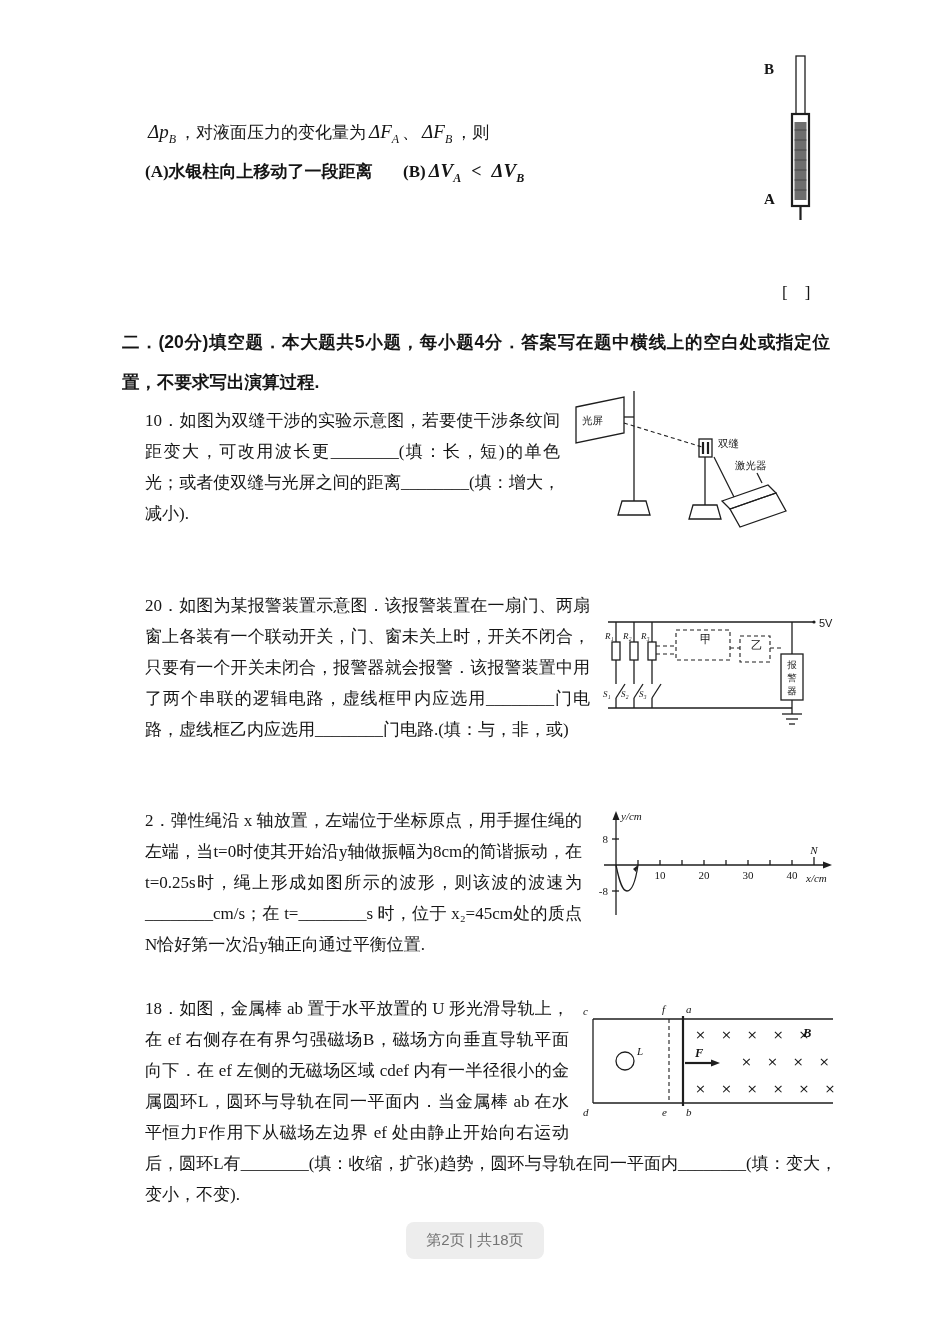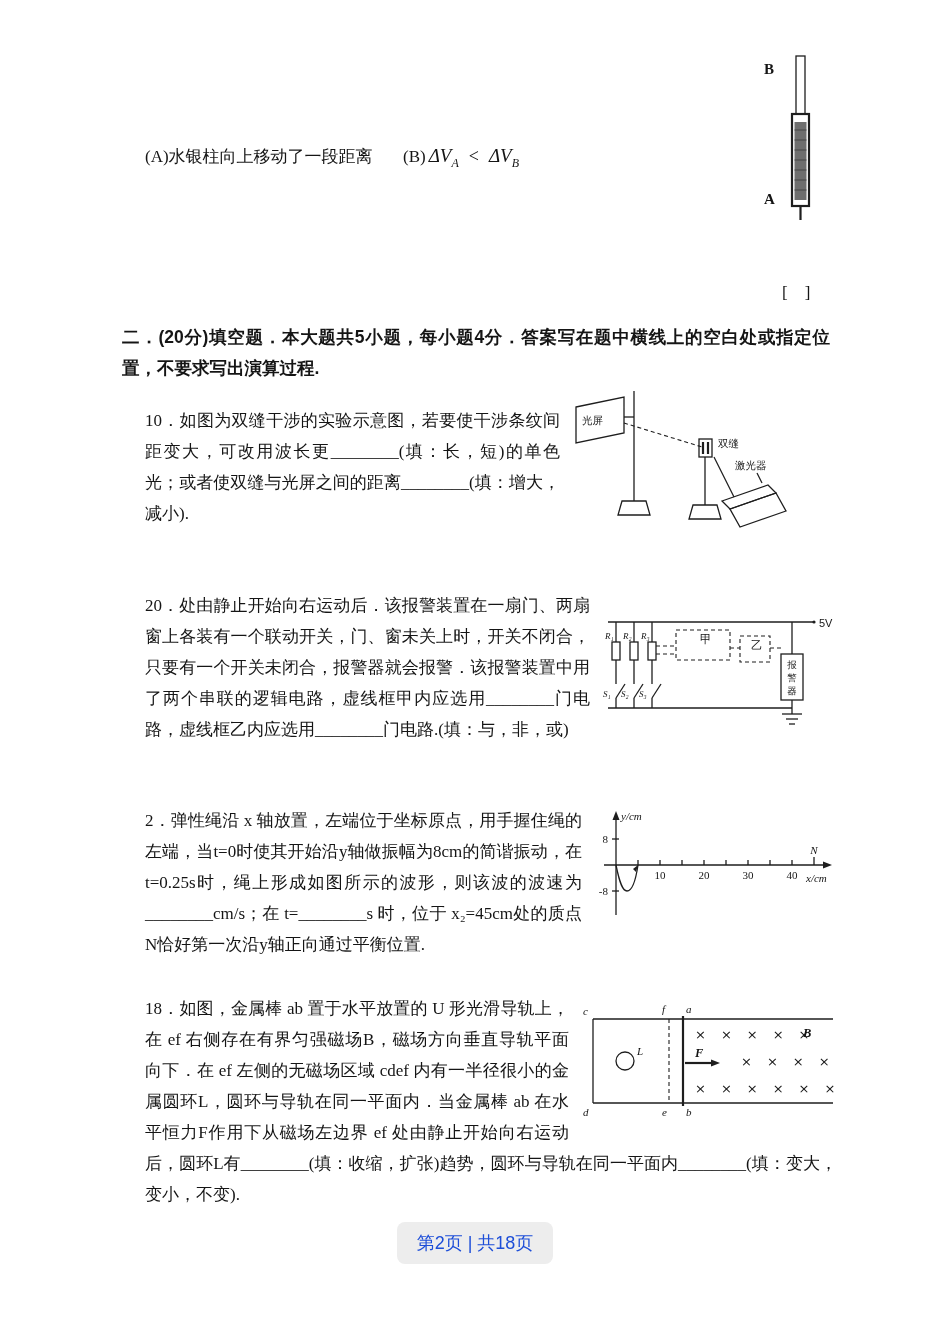--- a/index.html
+++ b/index.html
@@ -5,27 +5,27 @@
   html,body{margin:0;padding:0;}
   body{width:950px;height:1344px;position:relative;overflow:hidden;background:#ffffff;
        font-family:"Liberation Serif","DejaVu Serif",serif;color:#151515;}
   .abs{position:absolute;}
   .body-text{font-size:17px;line-height:31px;text-align:justify;}
   .m{font-style:italic;font-size:19px;margin:0 3px;white-space:nowrap;font-family:"Liberation Serif",serif;}
   .m sub{font-size:12px;font-style:italic;}
   .rel{padding:0 7px;font-size:18px;}
   .opt-a{display:inline-block;width:258px;}
   .opt-c{display:inline-block;width:196px;}
-  .q9-row{margin-top:24px;}
+  .q9-row{font-weight:bold;}
   .section-header{font-family:"Liberation Sans","DejaVu Sans",sans-serif;font-weight:bold;
-       font-size:17.5px;line-height:31px;text-align:justify;}
+       font-size:17.5px;line-height:40px;text-align:justify;}
   .fig{float:right;}
   .footer-wrap{position:absolute;left:0;right:0;top:1222px;text-align:center;}
   .footer-pill{display:inline-block;background:#ededed;border-radius:8px;padding:9px 20px;
-       font-family:"Liberation Sans","DejaVu Sans",sans-serif;font-size:18px;color:#1d4ed8;}
+       font-family:"Liberation Sans","DejaVu Sans",sans-serif;font-size:15px;color:#737373;}
   
   svg text{fill:#151515;}
   .sline{stroke:#1e1e1e;fill:none;stroke-width:1.3;}
   .sline2{stroke:#1e1e1e;fill:none;stroke-width:2.2;}
   .dash{stroke:#1e1e1e;fill:none;stroke-width:1.1;stroke-dasharray:4 3;}
   .fill{fill:#1e1e1e;stroke:none;}
   .fillgray{fill:#6e6e6e;stroke:none;}
   .hatch{stroke:#454545;stroke-width:1;}
   .cn{font-family:"Liberation Sans","DejaVu Sans",sans-serif;font-size:10.5px;}
   .it{font-family:"Liberation Serif",serif;font-style:italic;font-size:11px;}
@@ -50,20 +50,21 @@
     <line class="hatch" x1="32.5" y1="108" x2="44.5" y2="108"></line>
     <line class="hatch" x1="32.5" y1="118" x2="44.5" y2="118"></line>
     <line class="hatch" x1="32.5" y1="128" x2="44.5" y2="128"></line>
     <line class="hatch" x1="32.5" y1="138" x2="44.5" y2="138"></line>
     <line class="sline2" x1="38.5" y1="154" x2="38.5" y2="168"></line>
   </g>
   <text x="2" y="152" class="svgb">A</text>
 </svg>
 
 <div class="abs body-text" style="left:145px;top:116px;width:610px;">
+  <div><span class="m"><span>Δp</span><sub>B</sub></span><span>，对液面压力的变化量为</span><span class="m"><span>ΔF</span><sub>A</sub></span><span>、</span><span class="m"><span>ΔF</span><sub>B</sub></span><span>，则</span></div>
 
   <div class="q9-row"><span class="opt-a">(A)水银柱向上移动了一段距离</span><span><span>(B)</span><span class="m"><span>ΔV</span><sub>A</sub></span><span class="rel">&lt;</span><span class="m"><span>ΔV</span><sub>B</sub></span></span></div>
 
 </div>
 
 <div class="abs" style="left:782px;top:281px;font-size:17px;">[　]</div>
 
 <div class="abs section-header" style="left:122px;top:322px;width:708px;">二．(20分)填空题．本大题共5小题，每小题4分．答案写在题中横线上的空白处或指定位置，不要求写出演算过程.</div>
 
 <div class="abs body-text" style="left:145px;top:405px;width:662px;">
@@ -158,21 +159,21 @@
     <text x="190" y="72" text-anchor="middle" class="cn" style="font-size:9.5px;">报</text>
     <text x="190" y="85" text-anchor="middle" class="cn" style="font-size:9.5px;">警</text>
     <text x="190" y="98" text-anchor="middle" class="cn" style="font-size:9.5px;">器</text>
 
     <g>
       <line class="sline" x1="180" y1="118" x2="200" y2="118"></line>
       <line class="sline" x1="184" y1="123" x2="196" y2="123"></line>
       <line class="sline" x1="187" y1="128" x2="193" y2="128"></line>
     </g>
   </svg>
-  <span>20．</span><span>处由静止开始向右运动后．该报警装置在一扇门、两扇窗上各装有一个联动开关，门、窗未关上时，开关不闭合，只要有一个开关未闭合，报警器就会报警．该报警装置中用了两个串联的逻辑电路，虚线框甲内应选用</span><span>________</span><span>门电路，虚线框乙内应选用</span><span>________</span><span>门电路.(填：与，非，或)</span>
+  <span>20．</span><span>如图为某报警装置示意图．该报警装置在一扇门、两扇窗上各装有一个联动开关，门、窗未关上时，开关不闭合，只要有一个开关未闭合，报警器就会报警．该报警装置中用了两个串联的逻辑电路，虚线框甲内应选用</span><span>________</span><span>门电路，虚线框乙内应选用</span><span>________</span><span>门电路.(填：与，非，或)</span>
 </div>
 
 <div class="abs body-text" style="left:145px;top:805px;width:692px;">
   <svg class="fig" style="margin:2px 0 6px 10px;" width="245" height="112" viewBox="0 0 245 112">
     <g>
       <line class="sline" x1="24" y1="108" x2="24" y2="10"></line>
       <polygon class="fill" points="24,4 20.5,13 27.5,13"></polygon>
     </g>
     <g>
       <line class="sline" x1="12" y1="58" x2="234" y2="58"></line>

